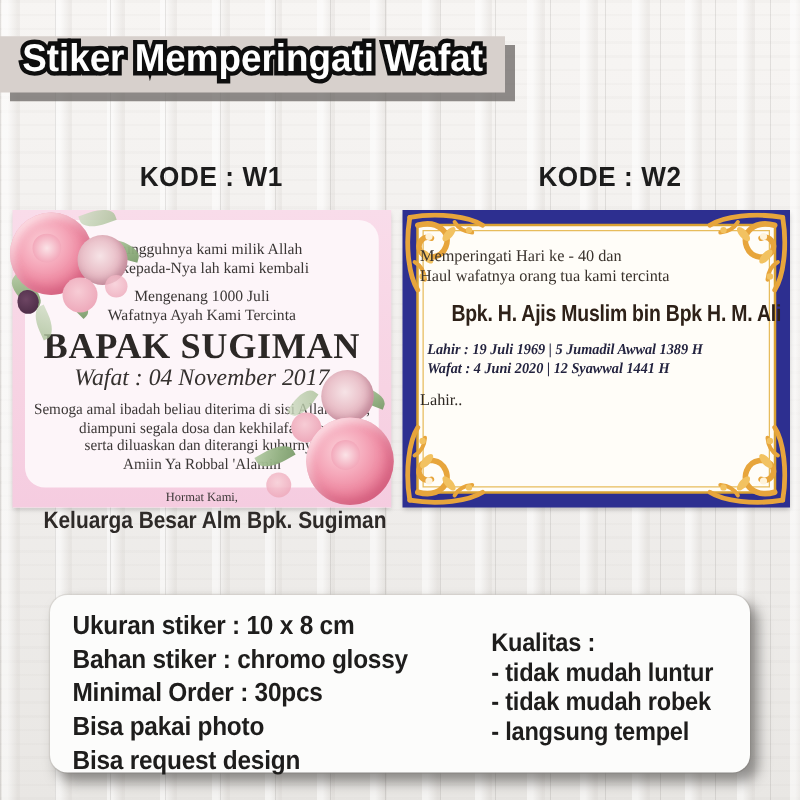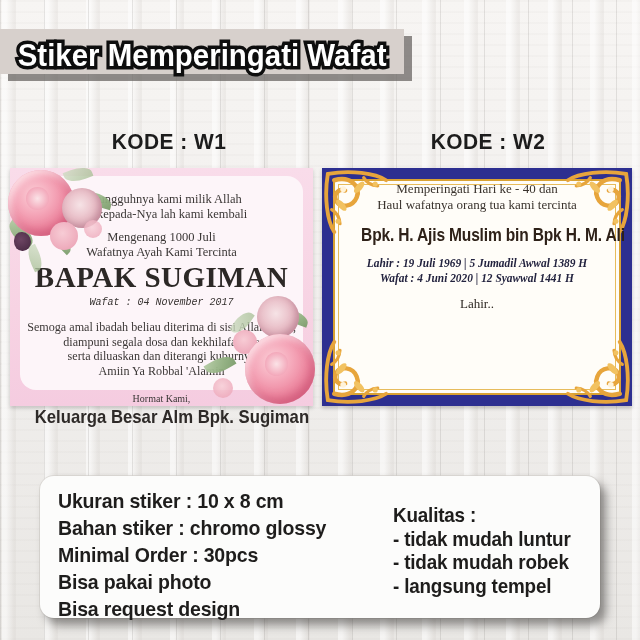--- a/index.html
+++ b/index.html
@@ -12,21 +12,21 @@
       repeating-linear-gradient(90deg, rgba(255,255,255,0.55) 2px 6px, rgba(214,210,206,0.28) 14px 16px, rgba(255,255,255,0) 16px 44px),
       repeating-linear-gradient(0deg, rgba(190,186,182,0.07) 0 2px, rgba(255,255,255,0) 2px 11px),
       linear-gradient(180deg,#f7f5f3 0%,#f0eeec 55%,#e9e7e4 100%);
   }
 
   
   .banner{
     position:absolute;left:0;top:29px;width:404px;height:45px;
     background:#d7d0cc;
     box-shadow:8px 7px 0 rgba(106,102,99,0.75);
-    display:flex;align-items:flex-end;justify-content:center;
+    display:flex;align-items:flex-start;justify-content:center;
   }
   .banner-title{
     font-size:31px;font-weight:bold;color:#ffffff;letter-spacing:0px;
     white-space:nowrap;transform:scaleX(0.95);
     -webkit-text-stroke:7px #0e0e0e;paint-order:stroke fill;
     text-shadow:2px 2px 0 #0e0e0e,-2px 2px 0 #0e0e0e,2px -2px 0 #0e0e0e,-2px -2px 0 #0e0e0e;
   }
 
   
   .kode{
@@ -53,21 +53,21 @@
     font-family:"Liberation Serif",serif;
     padding-top:16px;
   }
   .w1-open,.w1-mem,.w1-prayer{font-size:12.5px;line-height:14.5px;margin:0;}
   .w1-open{margin-bottom:9px;}
   .w1-mem{margin-bottom:2px;}
   .w1-name{
     font-size:29px;font-weight:bold;color:#2c2826;line-height:32px;
     letter-spacing:0.5px;margin:1px 0 0 0;white-space:nowrap;
   }
-  .w1-date{font-style:italic;font-size:10px;line-height:19px;margin:0 0 8px 0;color:#35312f;font-family:Liberation Mono, monospace;}
+  .w1-date{font-style:italic;font-size:19px;line-height:19px;margin:0 0 8px 0;color:#35312f;}
   .w1-prayer{margin-bottom:13px;display:inline-block;transform:scaleX(0.97);transform-origin:center;}
   .w1-close1{font-size:10px;line-height:15px;margin:0;}
   .w1-close2{
     font-family:"Liberation Sans",sans-serif;font-weight:bold;font-size:19px;line-height:22px;
     color:#2e2a28;display:inline-block;transform:scaleX(0.88);white-space:nowrap;margin:0;
   }
   .nw{white-space:nowrap;}
 
   
   .cluster{position:absolute;z-index:3;}
@@ -102,23 +102,23 @@
   }
   .w2-panel::before{content:"";position:absolute;left:3px;right:3px;top:3px;bottom:3px;
     border:1px solid #e7bc5c;pointer-events:none;}
   .ornament{position:absolute;width:64px;height:64px;z-index:4;}
   .orn-tl{left:2px;top:2px;}
   .orn-tr{right:2px;top:2px;transform:scaleX(-1);}
   .orn-bl{left:2px;bottom:2px;transform:scaleY(-1);}
   .orn-br{right:2px;bottom:2px;transform:scale(-1,-1);}
   .w2-text{
     position:absolute;left:14px;right:14px;top:13px;bottom:13px;
-    text-align:center;color:#2e2823;
+    text-align:left;color:#2e2823;
     font-family:"Liberation Serif",serif;
-    z-index:5;
+    padding-top:16px;z-index:5;
   }
   .w2-open{font-size:13px;line-height:16px;margin:0 0 11px 0;color:#3a332d;}
   .w2-name{
     font-family:"Liberation Sans",sans-serif;font-weight:800;font-size:18.5px;line-height:21px;
     color:#2e2118;white-space:nowrap;display:inline-block;transform:scaleX(0.84);
     letter-spacing:-0.2px;margin:0 0 11px 0;
   }
   .w2-dates{
     font-style:italic;font-weight:bold;font-size:12px;line-height:15px;color:#23233f;
     margin:0 0 11px 0;display:inline-block;transform:scaleX(0.95);

